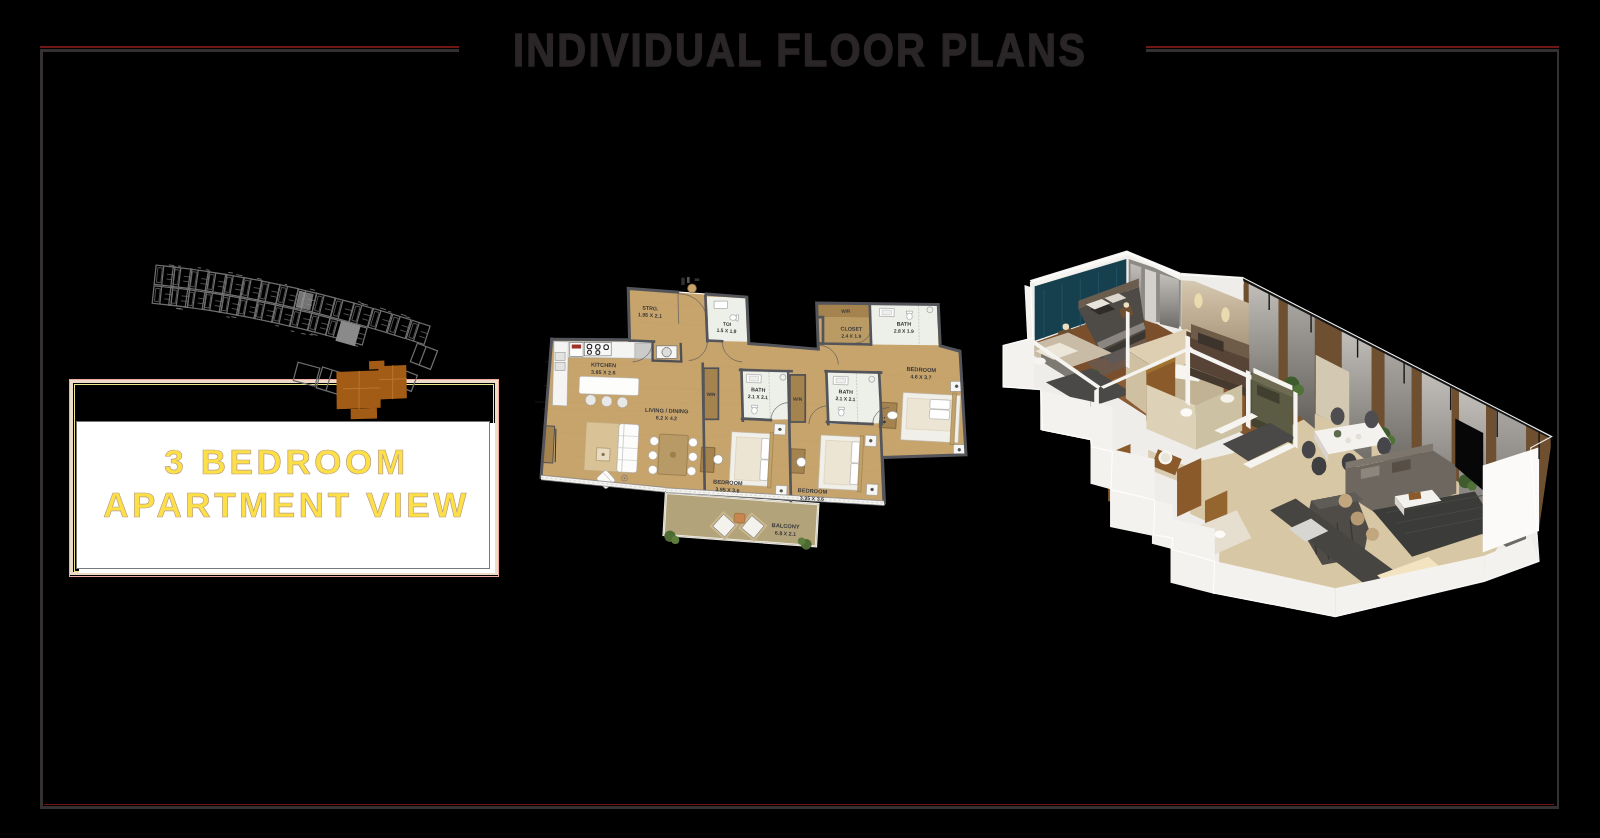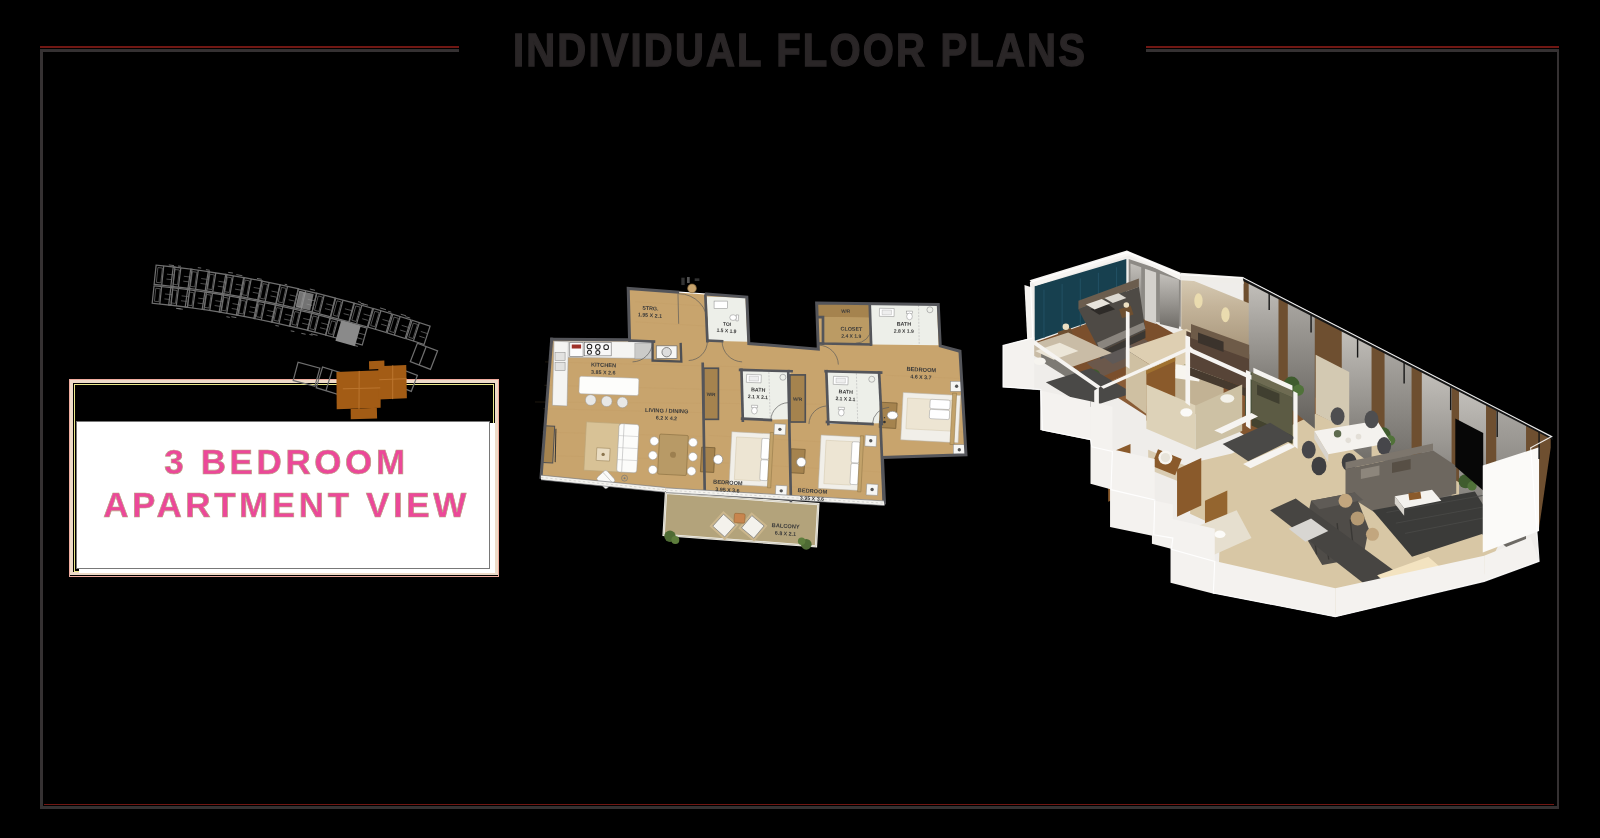--- a/index.html
+++ b/index.html
@@ -29,21 +29,21 @@
 <div class="abs" style="left:0;top:21.8px;width:1600px;text-align:center;font-size:47px;font-weight:bold;letter-spacing:2.5px;color:#2a2627;-webkit-text-stroke:1.3px #2a2627;transform:scaleX(0.853);transform-origin:800px 0;white-space:nowrap;">INDIVIDUAL FLOOR PLANS</div>
 
 <div class="abs" style="left:69px;top:379px;width:430px;height:197.5px;border:1.2px solid #efab9e;box-sizing:border-box;"></div>
 <div class="abs" style="left:70.2px;top:380.2px;width:427.6px;height:195.1px;border:3.6px solid #eedbc8;box-sizing:border-box;"></div>
 <div class="abs" style="left:73.8px;top:383.8px;width:420.4px;height:187.9px;border:1.2px solid #ece98b;box-sizing:border-box;"></div>
 
 <div class="abs" style="left:79px;top:423px;width:415.5px;height:149.5px;background:#fff;"></div>
 
 <div class="abs" style="left:75.5px;top:420.5px;width:414px;height:148.5px;background:#fff;border:1px solid #787878;box-sizing:border-box;"></div>
 
-<div class="abs" style="left:80px;top:439.5px;width:413px;text-align:center;font-size:35px;font-weight:bold;letter-spacing:3.6px;color:#ec4899;-webkit-text-stroke:0.7px #bb9e80;line-height:43.8px;">3 BEDROOM<br>APARTMENT VIEW</div>
+<div class="abs" style="left:80px;top:439.5px;width:413px;text-align:center;font-size:35px;font-weight:bold;letter-spacing:3.6px;color:#fde047;-webkit-text-stroke:0.7px #bb9e80;line-height:43.8px;">3 BEDROOM<br>APARTMENT VIEW</div>
 
 <svg class="abs" style="left:140px;top:255px;" width="360" height="165" viewBox="0 0 1600 733">
 
 <g transform="translate(-16,-62)">
         <g fill="none" stroke="#6f6f6f" stroke-width="5.5">
 <g transform="translate(125,154) rotate(6.0)">
             <rect x="-42" y="-43" width="84" height="86"></rect>
             <line x1="-8" y1="-43" x2="-8" y2="43"></line>
             <rect x="-33" y="-33" width="20" height="66" stroke-width="3"></rect>
             <line x1="10" y1="-8" x2="42" y2="-8" stroke-width="3"></line>

